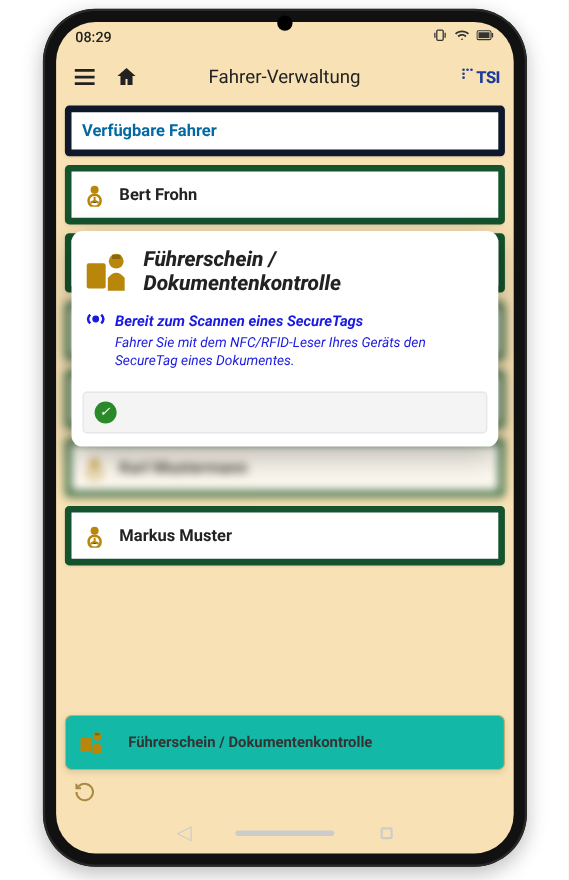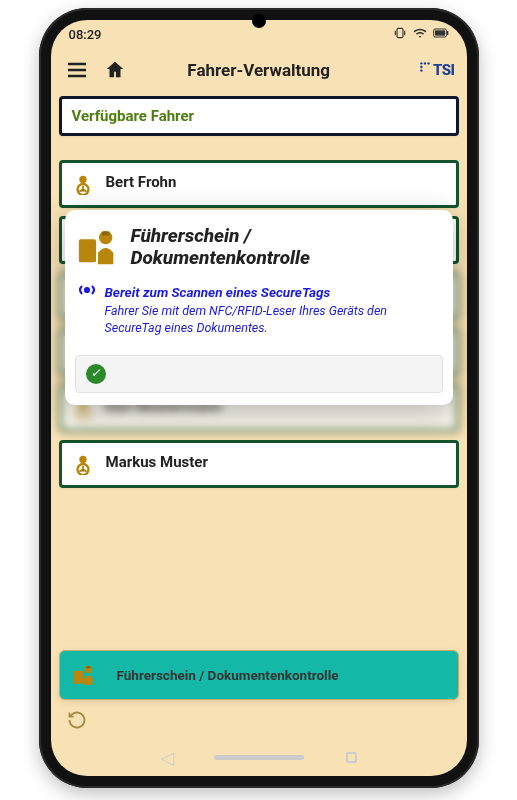--- a/index.html
+++ b/index.html
@@ -35,32 +35,32 @@
     background: #000; z-index: 50;
   }
   .statusbar {
     height: 28px; display: flex; align-items: center; justify-content: space-between;
     padding: 0 18px; font-size: 13px; color: #222; font-weight: 500;
   }
   .statusbar .right { display: flex; gap: 6px; align-items: center; }
   .header {
     height: 44px; display: flex; align-items: center; padding: 0 12px; gap: 10px;
   }
-  .header .title { flex: 1; text-align: center; font-weight: 700; font-size: 17px; color: #222; margin-left: -30px;}
+  .header .title { flex: 1; text-align: center; font-weight: 400; font-size: 17px; color: #222; margin-left: -30px;}
   .icon-btn { width: 28px; height: 28px; display:flex; align-items:center; justify-content:center; }
   .logo { font-weight: 800; color: #1a3c9b; font-size: 15px; letter-spacing: -0.5px; display:flex; gap:2px;}
   .content { padding: 4px 8px 0 8px; height: calc(100% - 72px); position: relative; }
   .section-header {
-    background: #fff; border: 3px solid #0f172a; border-radius: 4px;
-    padding: 8px 10px; font-weight: 700; font-size: 15px; color: #4d7c0f; margin-bottom: 24px;
+    background: #fff; border: 6px solid #0f172a; border-radius: 4px;
+    padding: 8px 10px; font-weight: 700; font-size: 15px; color: #0369a1; margin-bottom: 8px;
     box-shadow: 0 1px 2px rgba(0,0,0,.06);
   }
   .list-row {
-    background: #fff; border: 3px solid #14532d; border-radius: 4px;
-    padding: 10px; margin-bottom: 8px; display: flex; align-items: flex-start; gap: 12px;
+    background: #fff; border: 6px solid #14532d; border-radius: 4px;
+    padding: 10px; margin-bottom: 8px; display: flex; align-items: center; gap: 12px;
     box-shadow: 0 1px 2px rgba(0,0,0,.06);
     font-weight: 700; font-size: 15px; color: #222;
   }
   .list-row.blur { filter: blur(4px); opacity: .8; }
   .driver-icon { width: 22px; height: 22px; flex-shrink:0; }
   .driver-icon svg { width:100%; height:100%; }
   .floating-card { position: absolute; top: 118px; left: 14px; right: 14px; z-index: 20; }
   .card {
     background: #fff; border-radius: 10px; box-shadow: 0 8px 30px rgba(0,0,0,.28);
     padding: 14px 10px 12px 10px;

